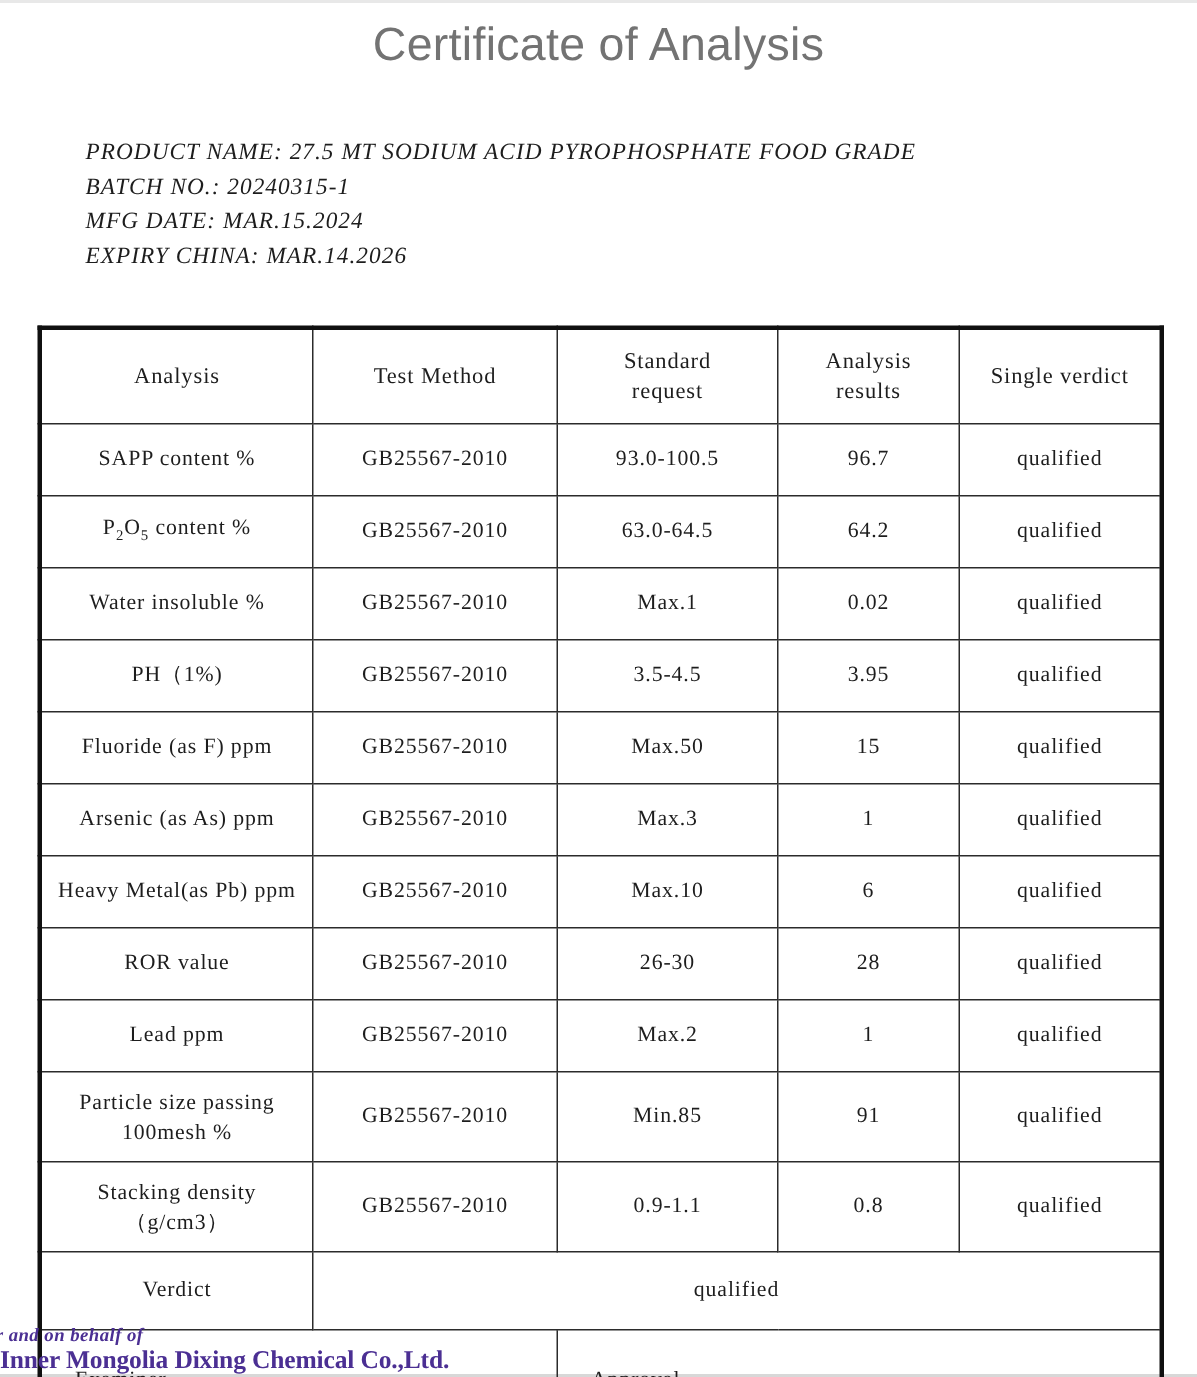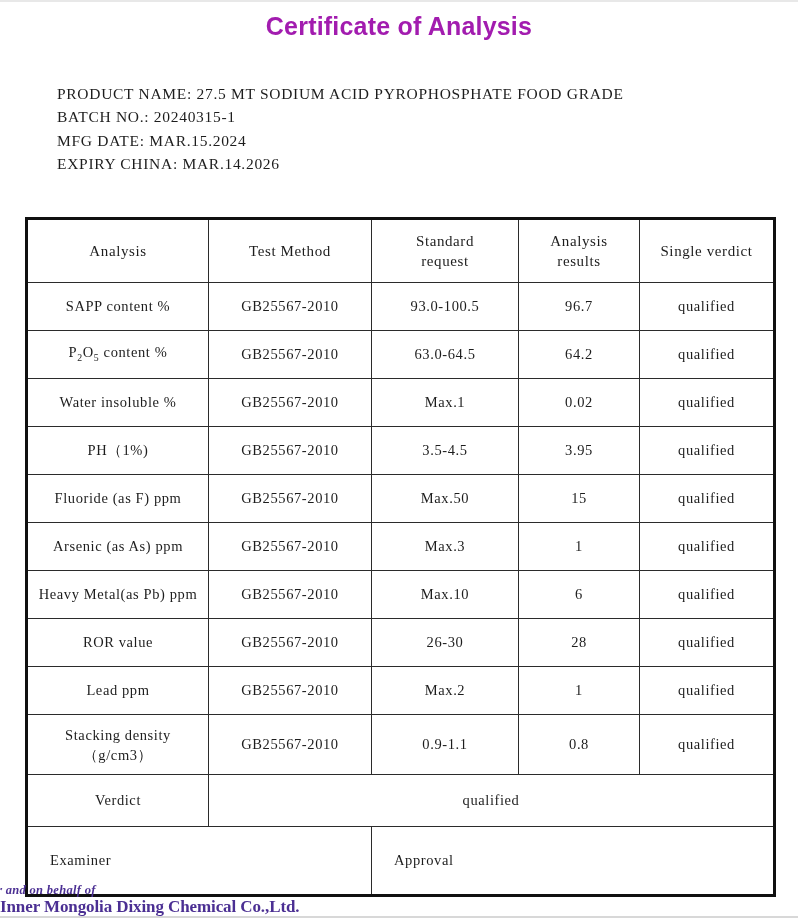--- a/index.html
+++ b/index.html
@@ -23,41 +23,41 @@
     background: #ffffff;
     box-sizing: border-box;
     border-top: 2px solid #e8e8e8;
     border-bottom: 2px solid #d8d8d8;
   }
 
   
   .doc-title {
     text-align: center;
     font-family: "Liberation Sans", sans-serif;
-    font-weight: bold;
-    font-size: 25px;
+    font-weight: normal;
+    font-size: 31px;
     letter-spacing: 0.2px;
-    color: #a21caf;
+    color: #737373;
     margin: 0;
     padding-top: 9px;
     line-height: 1.25;
   }
 
   
   .info-block {
     margin-top: 40px;
     padding-left: 57px;
     font-family: "Liberation Serif", serif;
     font-size: 15.5px;
     line-height: 23.2px;
     letter-spacing: 0.7px;
     color: #1d1d1d;
     white-space: nowrap;
   }
-  .info-line { display: block; }
+  .info-line { display: block; font-style: italic; }
 
   
   .coa-table-wrap {
     position: absolute;
     left: 25px;
     top: 215px;
     width: 748px;
   }
   table.coa {
     border-collapse: collapse;
@@ -241,20 +241,32 @@
         </tr>
 
         <tr class="data-row">
           <td>Lead  ppm</td>
           <td>GB25567-2010</td>
           <td>Max.2</td>
           <td>1</td>
           <td>qualified</td>
         </tr>
 
+        <tr class="tall-row">
+          <td>
+            <div class="cell-2line">
+              <span>Particle size passing</span><br>
+              <span>100mesh  %</span>
+            </div>
+          </td>
+          <td>GB25567-2010</td>
+          <td>Min.85</td>
+          <td>91</td>
+          <td>qualified</td>
+        </tr>
 
         <tr class="tall-row">
           <td>
             <div class="cell-2line">
               <span>Stacking density</span><br>
               <span>（g/cm3）</span>
             </div>
           </td>
           <td>GB25567-2010</td>
           <td>0.9-1.1</td>

